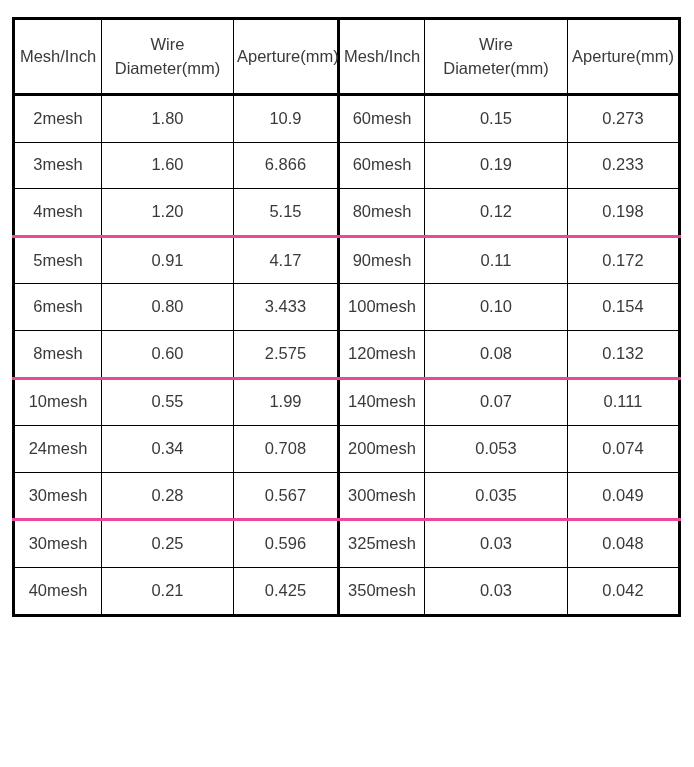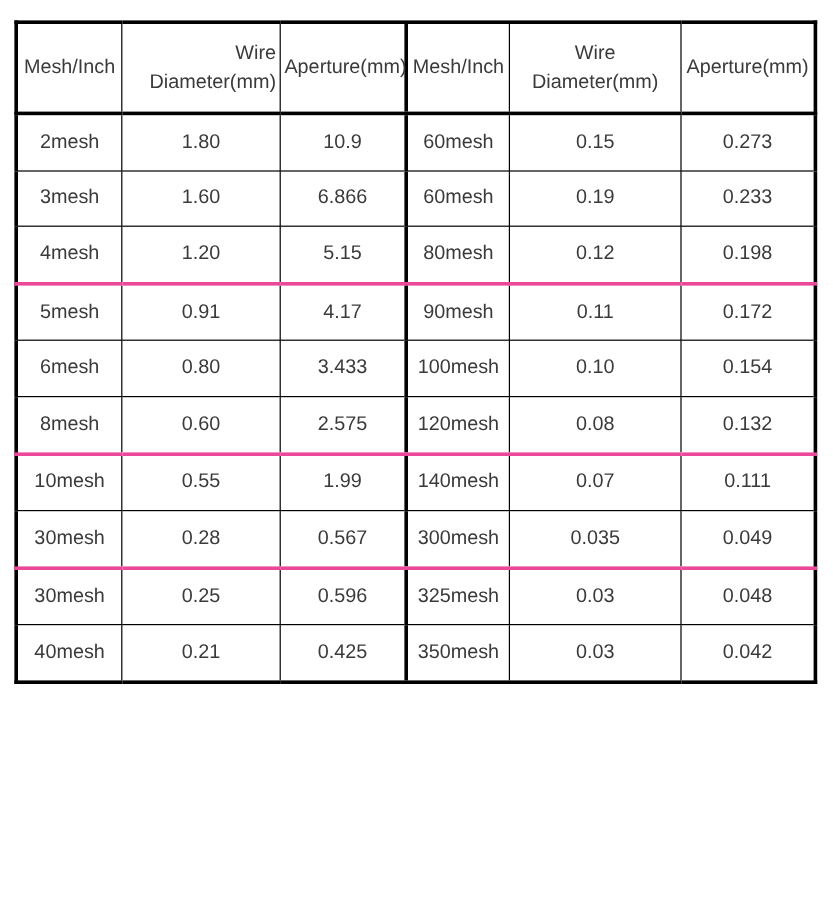--- a/index.html
+++ b/index.html
@@ -73,21 +73,21 @@
   
   .mesh-table thead th.divider,
   .mesh-table tbody td.divider { border-left: 3px solid #000000; }
 
   
   .mesh-table thead th { border-bottom: 3px solid #000000; }
 
   
   .mesh-table tbody tr.group-end td { border-bottom: 3px solid #ec4899; }
 
-  .hdr-wrap { display: block; text-align: right; }
+  .hdr-wrap { display: block; }
 </style>
 </head>
 <body>
 
 <div class="page">
 
   <table class="mesh-table">
     <colgroup>
       <col class="c0">
         <col class="c1">
@@ -159,20 +159,28 @@
           <td>0.132</td>
         </tr>
         <tr>
           <td>10mesh</td>
           <td>0.55</td>
           <td>1.99</td>
           <td class="divider">140mesh</td>
           <td>0.07</td>
           <td>0.111</td>
         </tr>
+        <tr>
+          <td>24mesh</td>
+          <td>0.34</td>
+          <td>0.708</td>
+          <td class="divider">200mesh</td>
+          <td>0.053</td>
+          <td>0.074</td>
+        </tr>
         <tr class="group-end">
           <td>30mesh</td>
           <td>0.28</td>
           <td>0.567</td>
           <td class="divider">300mesh</td>
           <td>0.035</td>
           <td>0.049</td>
         </tr>
         <tr>
           <td>30mesh</td>

